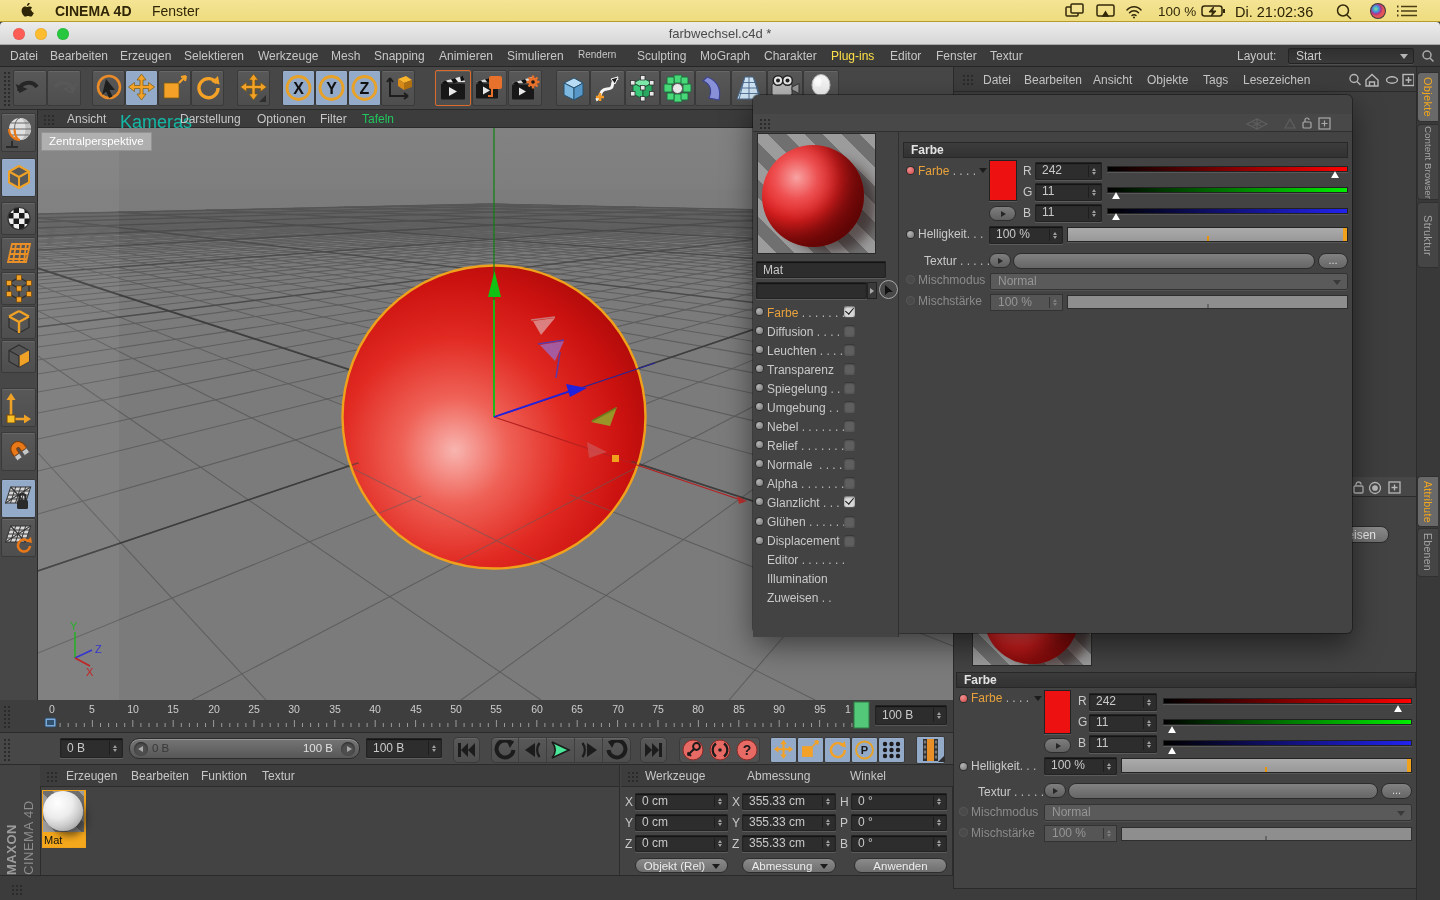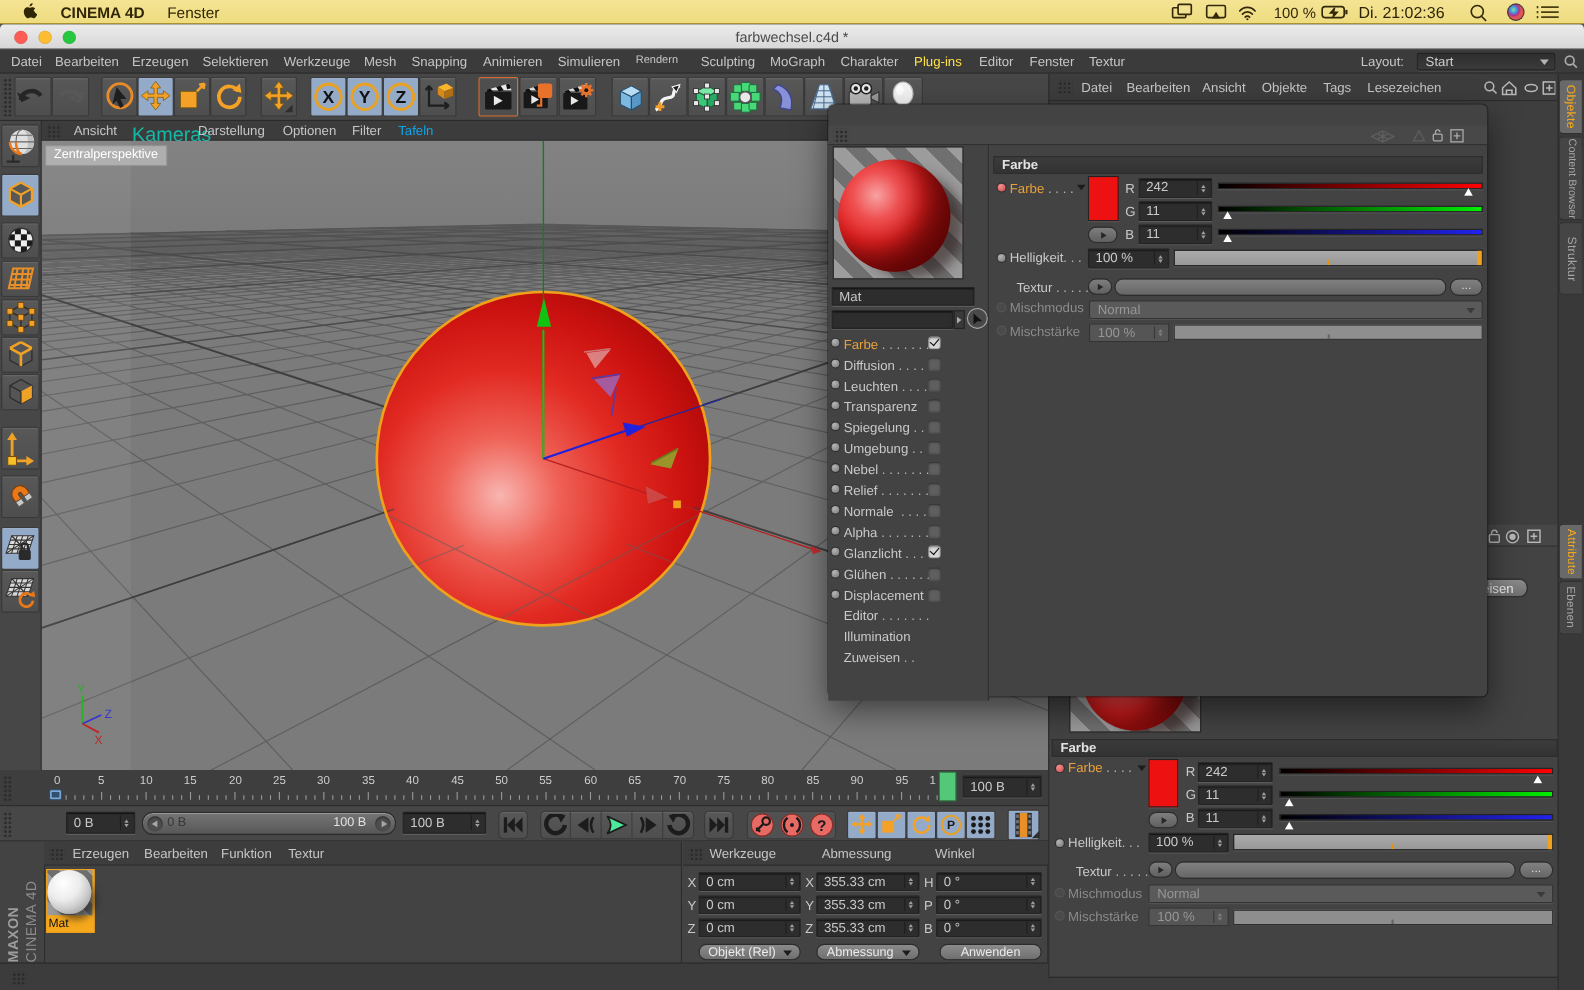--- a/index.html
+++ b/index.html
@@ -414,21 +414,21 @@
       </svg>
 </div>
 
 <div class="abs" style="left:38px;top:110px;width:915px;height:18px;background:#3c3c3c;border-bottom:1px solid #2b2b2b">
  <div class="abs grip" style="left:4px;top:3px;width:14px;height:12px"></div>
  <span style="position:absolute;left:29px;top:2px;font-size:12px;color:#c6c6c6;white-space:nowrap">Ansicht</span>
       <span style="position:absolute;left:82px;top:2px;font-size:18px;color:#14b8a6;white-space:nowrap">Kameras</span>
       <span style="position:absolute;left:142px;top:2px;font-size:12px;color:#c6c6c6;white-space:nowrap">Darstellung</span>
       <span style="position:absolute;left:219px;top:2px;font-size:12px;color:#c6c6c6;white-space:nowrap">Optionen</span>
       <span style="position:absolute;left:282px;top:2px;font-size:12px;color:#c6c6c6;white-space:nowrap">Filter</span>
-      <span style="position:absolute;left:324px;top:2px;font-size:12px;color:#0ea5e9;white-space:nowrap">Tafeln</span>
+      <span style="position:absolute;left:324px;top:2px;font-size:12px;color:#22c55e;white-space:nowrap">Tafeln</span>
 </div>
 
 <div class="abs" style="left:38px;top:128px;width:915px;height:572px;background:#7d7d7d;overflow:hidden">
  <svg width="915" height="572" viewBox="38 128 915 572">
   <defs>
    <radialGradient id="sph" cx="37%" cy="61%" r="68%">
     <stop offset="0%" stop-color="#f8b5b0"></stop>
             <stop offset="26%" stop-color="#ef6156"></stop>
             <stop offset="55%" stop-color="#e12a22"></stop>
             <stop offset="82%" stop-color="#cc1210"></stop>

